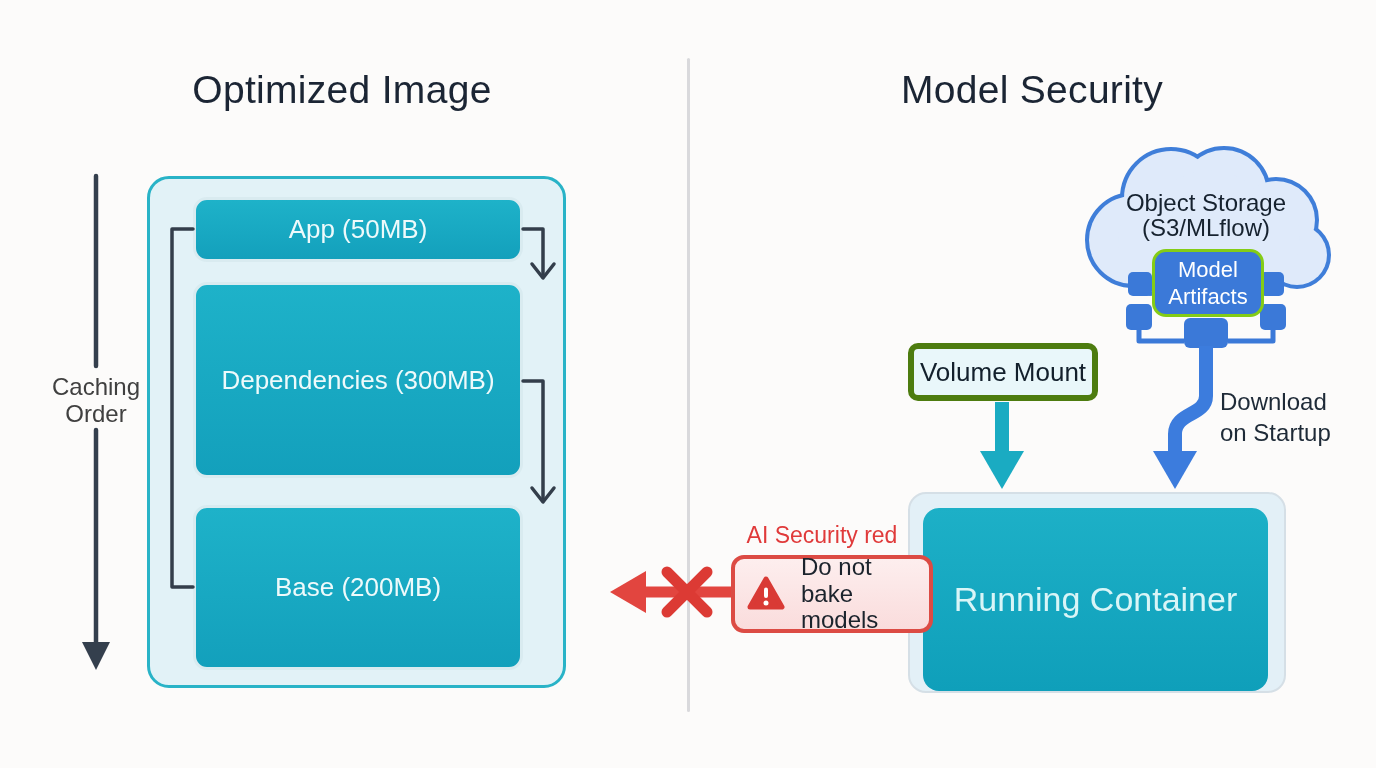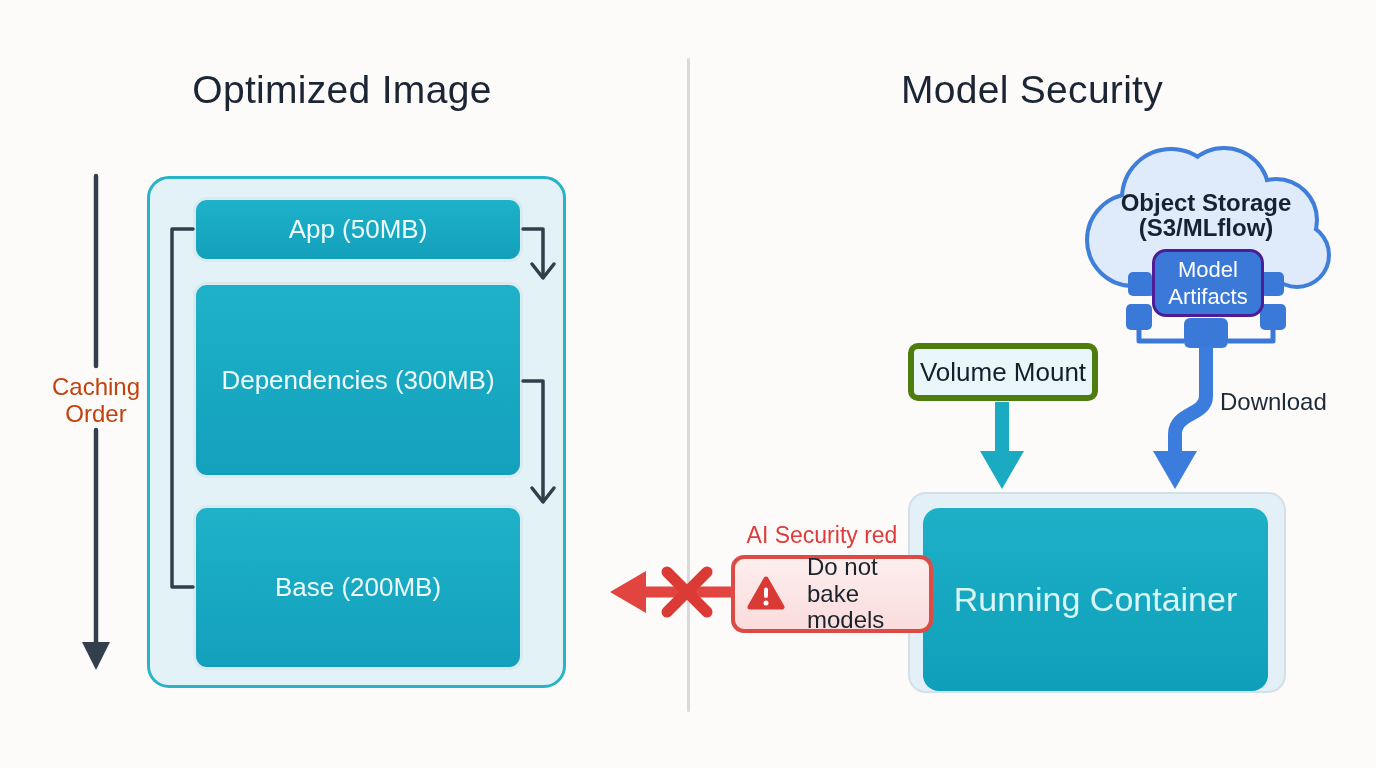--- a/index.html
+++ b/index.html
@@ -29,30 +29,30 @@
   .layer { position:absolute; left:193px; width:330px; box-sizing:border-box;
            background:linear-gradient(180deg,#1eb2c9,#13a0bc);
            border:3px solid #d9ebf0; border-radius:14px;
            color:#eefafb; display:flex; align-items:center; justify-content:center;
            font-size:26px; z-index:2; }
   #layer-app  { top:197px; height:65px; }
   #layer-deps { top:282px; height:196px; }
   #layer-base { top:505px; height:165px; }
 
   .caching-label { position:absolute; left:36px; top:374px; width:120px; text-align:center;
-                   font-size:24px; color:#c2410c; line-height:1.12; font-weight:500; z-index:4; }
+                   font-size:24px; color:#404040; line-height:1.12; font-weight:500; z-index:4; }
   .caching-label span { display:block; }
 
   
   .cloud-text { position:absolute; left:1104px; top:190px; width:204px; text-align:center;
                 font-size:24px; font-weight:500; color:#16222f; line-height:25px; z-index:4; }
-  .cloud-text span { display:block;font-weight:bold; }
+  .cloud-text span { display:block; }
 
   .artifact-box { position:absolute; left:1152px; top:249px; width:112px; height:68px;
-                  background:#3b79d8; border:3px solid #4c1d95; border-radius:14px;
+                  background:#3b79d8; border:3px solid #84cc16; border-radius:14px;
                   box-sizing:border-box; color:#ffffff; display:flex; flex-direction:column;
                   align-items:center; justify-content:center; font-size:22px; line-height:1.25;
                   z-index:4; }
   .artifact-box span { display:block; }
 
   .volume-mount { position:absolute; left:908px; top:343px; width:190px; height:58px;
                   background:#e9f7fa; border:6px solid #4d7c0f; border-radius:10px;
                   box-sizing:border-box; display:flex; align-items:center; justify-content:center;
                   font-size:26px; font-weight:500; color:#13202c; z-index:2; }
 
@@ -67,21 +67,21 @@
               background:linear-gradient(180deg,#1db0c7,#0f9fba); border-radius:16px;
               display:flex; align-items:center; justify-content:center;
               font-size:34px; color:#d9f5f7; z-index:2; }
 
   .warning-heading { position:absolute; left:722px; top:522px; width:200px; text-align:center;
                      font-size:23px; font-weight:500; color:#e03a3a; z-index:4; }
 
   .warning-box { position:absolute; left:731px; top:555px; width:202px; height:78px;
                  background:linear-gradient(180deg,#fdeeee,#fadcdc);
                  border:4px solid #dc4b44; border-radius:13px; box-sizing:border-box;
-                 display:flex; align-items:center; gap:22px; padding:0 23px 0 12px; z-index:4; }
+                 display:flex; align-items:center; gap:16px; padding:0 23px 0 12px; z-index:4; }
   .warning-text { font-size:24px; font-weight:500; color:#1b232c; line-height:1.12; }
   .warning-text span { display:block; }
 </style>
 </head>
 <body>
 
 <div id="canvas">
 
   <div class="divider"></div>
 
@@ -132,20 +132,21 @@
 
   <div class="artifact-box">
     <span>Model</span>
     <span>Artifacts</span>
   </div>
 
   <div class="volume-mount">Volume Mount</div>
 
   <div class="download-label">
     <span>Download</span>
+    <span>on Startup</span>
   </div>
 
   <div class="rc-outer"></div>
   <div class="rc-inner">Running Container</div>
 
   <div class="warning-heading">AI Security red</div>
 
   <div class="warning-box">
     <span style="flex:0 0 auto; display:flex;">
       <svg width="38" height="36" viewBox="0 0 38 36">

